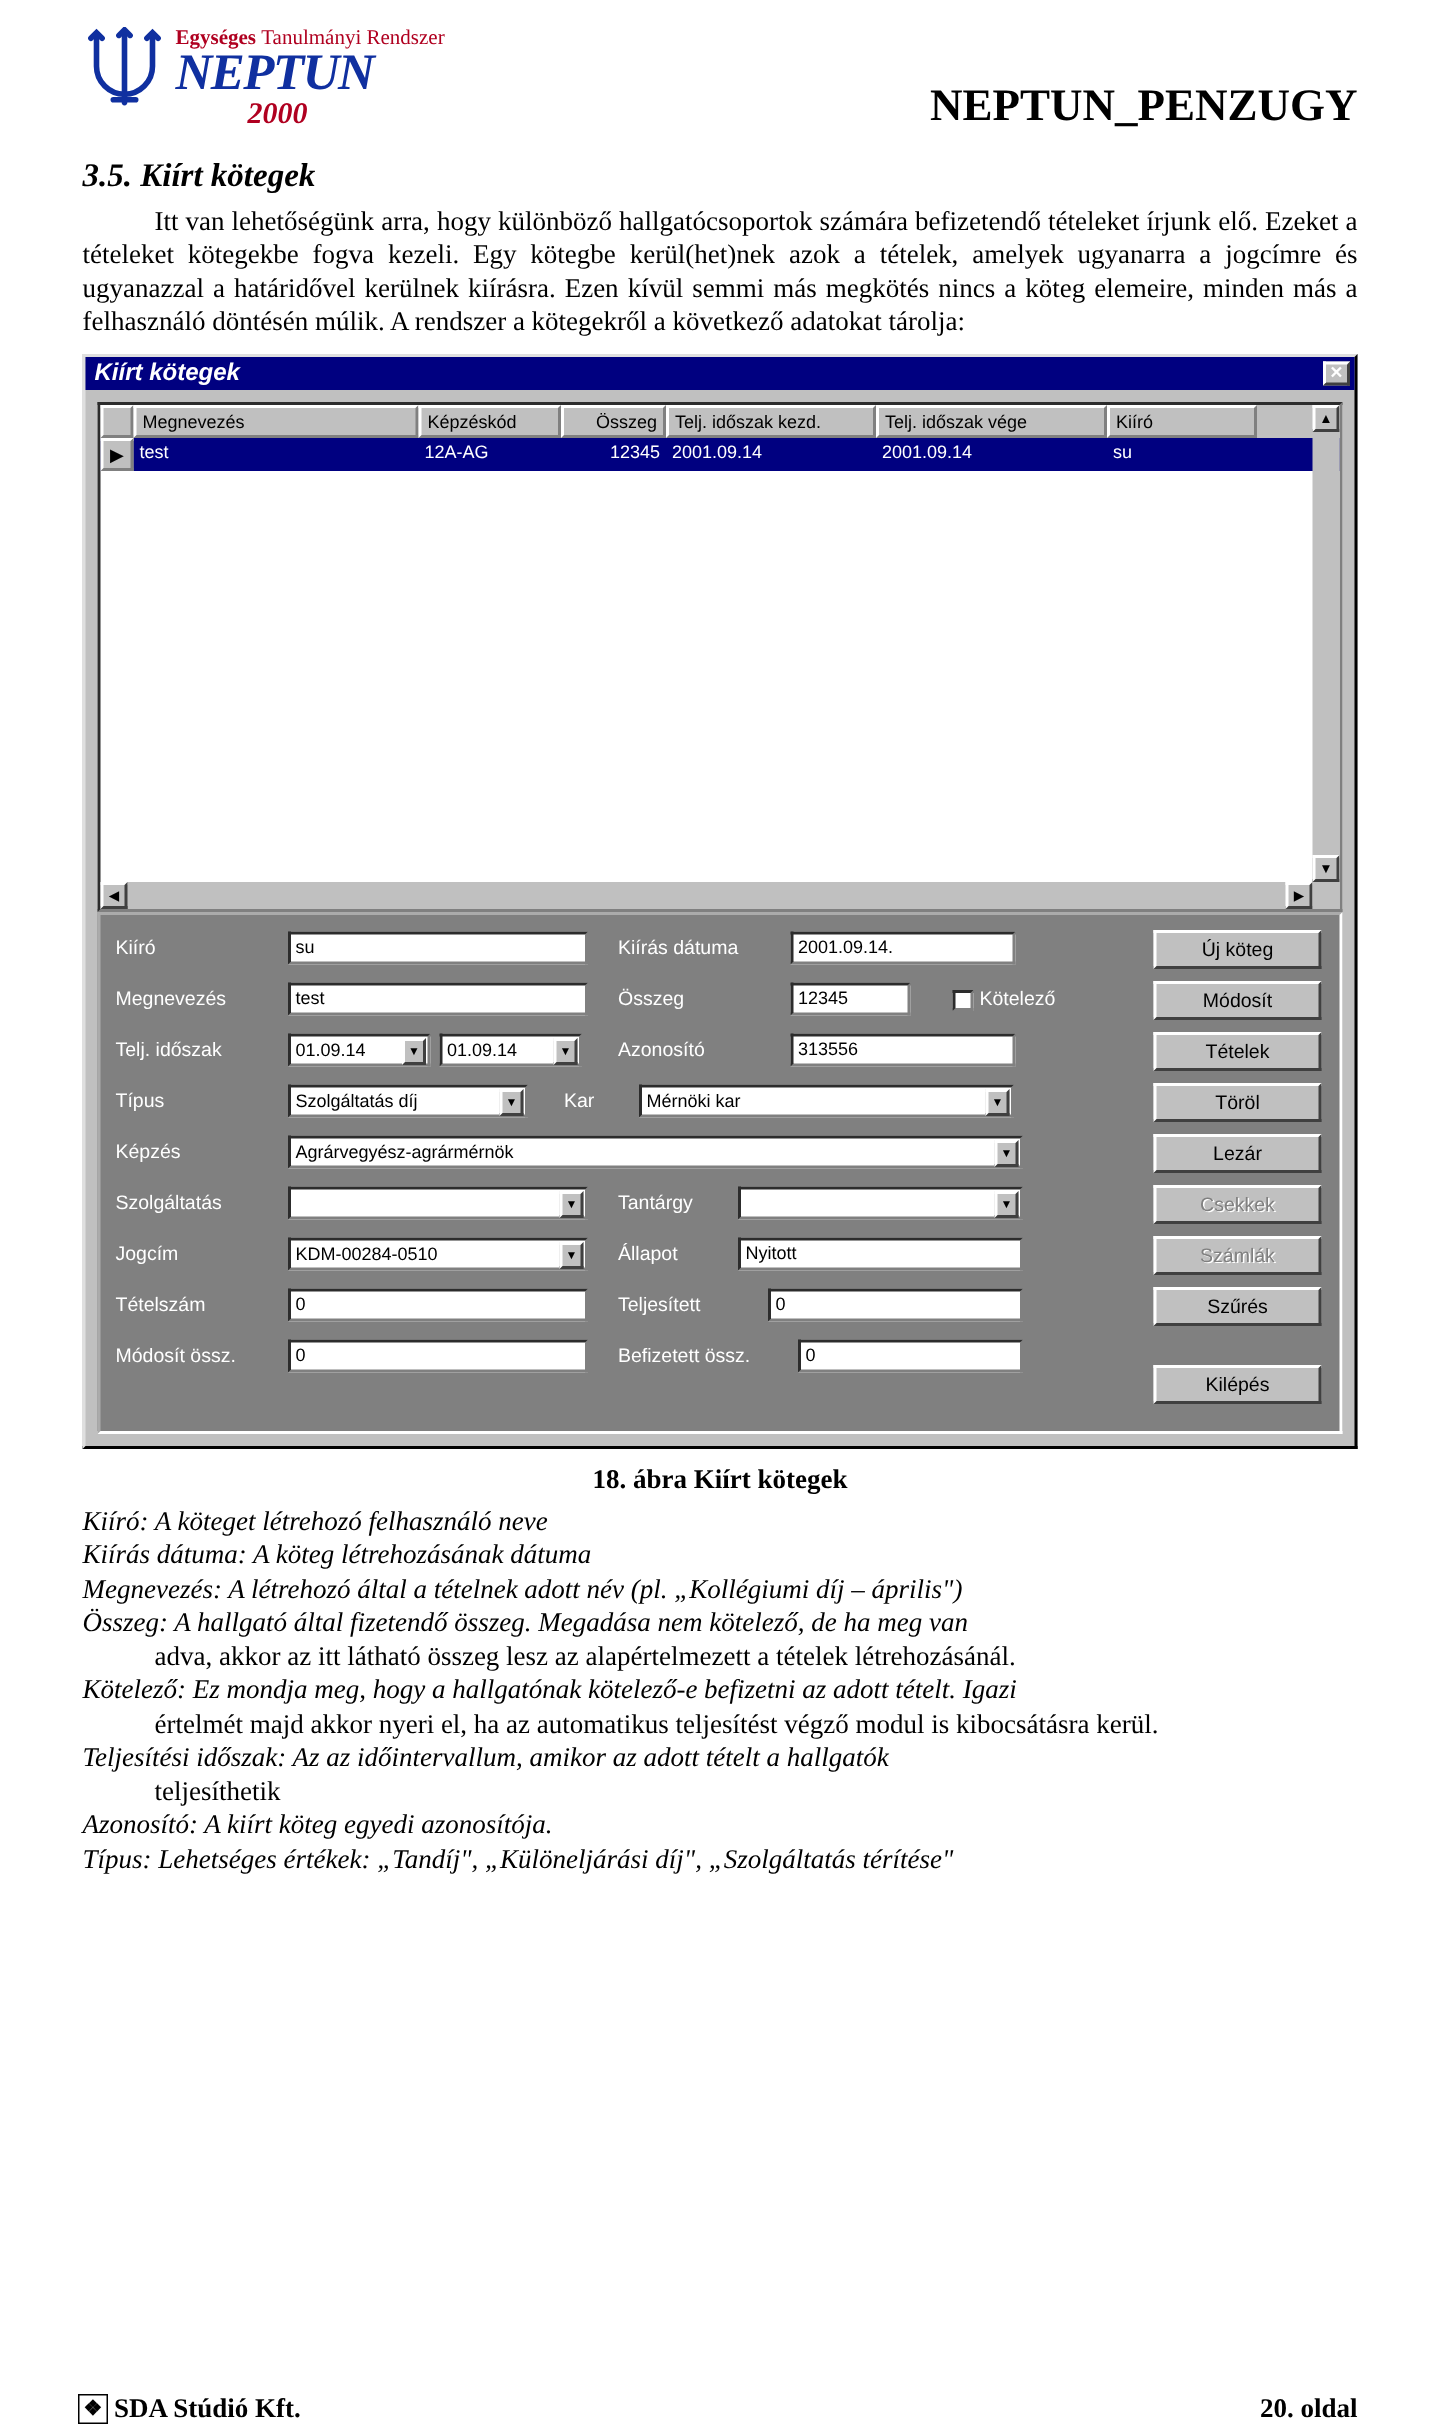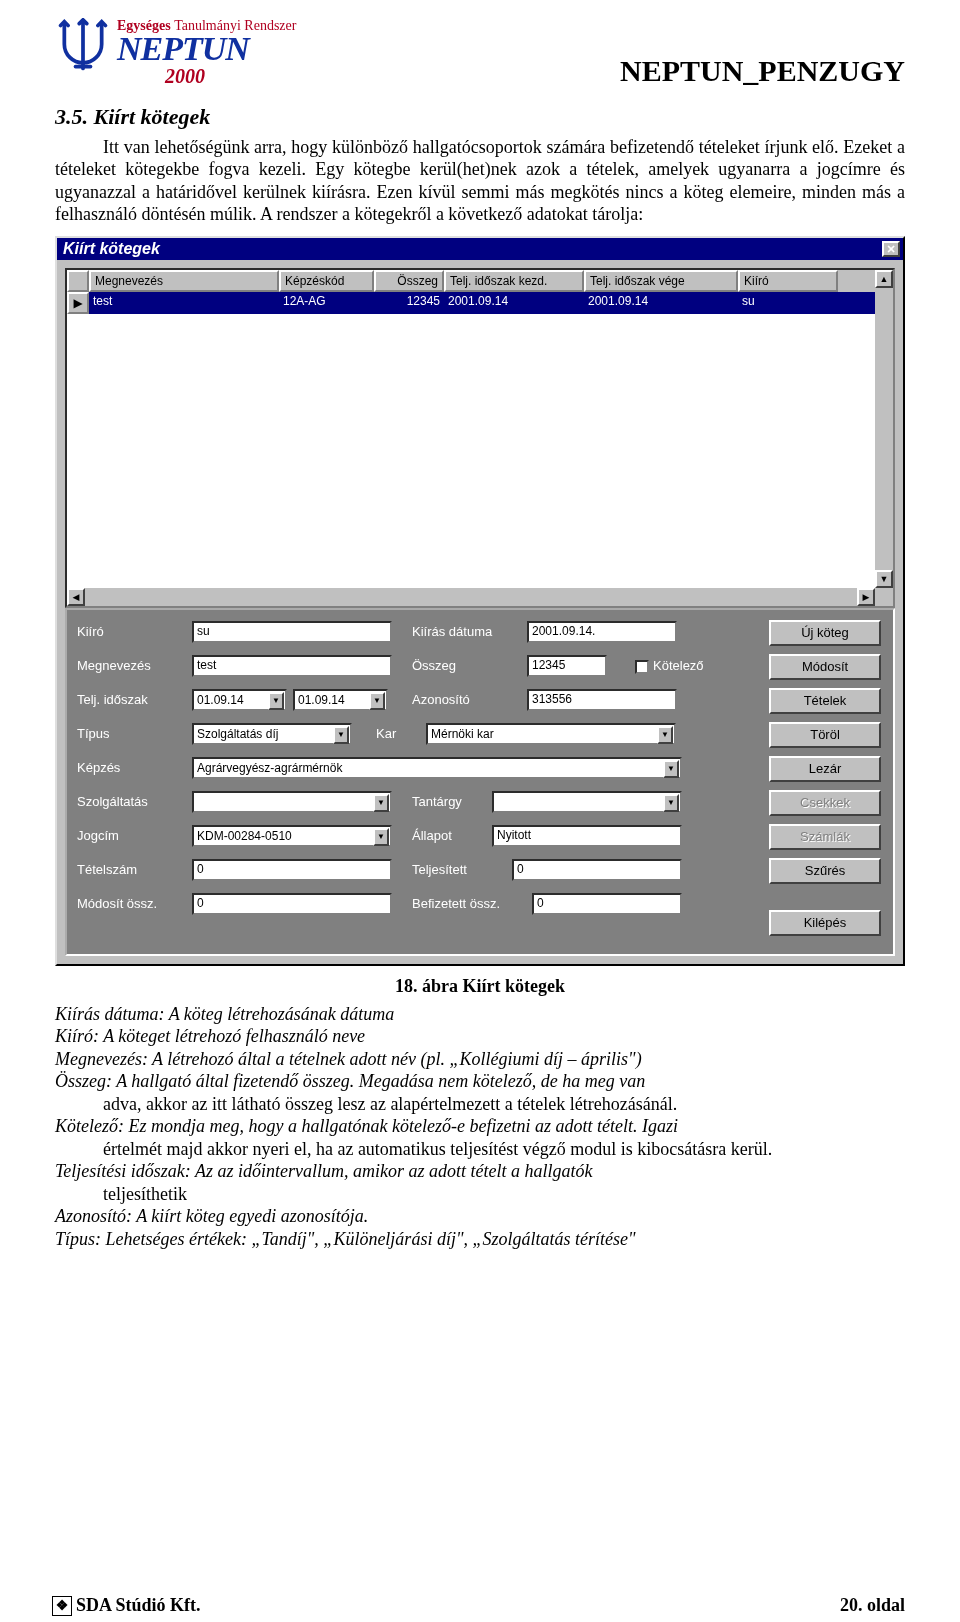--- a/index.html
+++ b/index.html
@@ -214,22 +214,22 @@
           <div class="spacer"></div>
           <div class="btn">Kilépés</div>
         </div>
       </div>
     </div>
   </div>
 
   <p class="figure-caption">18. ábra Kiírt kötegek</p>
 
   <div class="definitions">
+    <p><em>Kiíró: A köteget létrehozó felhasználó neve</em></p>
     <p><em>Kiírás dátuma: A köteg létrehozásának dátuma</em></p>
-    <p><em>Kiíró: A köteget létrehozó felhasználó neve</em></p>
     <p><em>Megnevezés: A létrehozó által a tételnek adott név (pl. „Kollégiumi díj – április")</em></p>
     <p><em>Összeg: A hallgató által fizetendő összeg. Megadása nem kötelező, de ha meg van</em></p>
     <p class="hang">adva, akkor az itt látható összeg lesz az alapértelmezett a tételek létrehozásánál.</p>
     <p><em>Kötelező: Ez mondja meg, hogy a hallgatónak kötelező-e befizetni az adott tételt. Igazi</em></p>
     <p class="hang">értelmét majd akkor nyeri el, ha az automatikus teljesítést végző modul is kibocsátásra kerül.</p>
     <p><em>Teljesítési időszak: Az az időintervallum, amikor az adott tételt a hallgatók</em></p>
     <p class="hang">teljesíthetik</p>
     <p><em>Azonosító: A kiírt köteg egyedi azonosítója.</em></p>
     <p><em>Típus: Lehetséges értékek: „Tandíj", „Különeljárási díj", „Szolgáltatás térítése"</em></p>
   </div>

